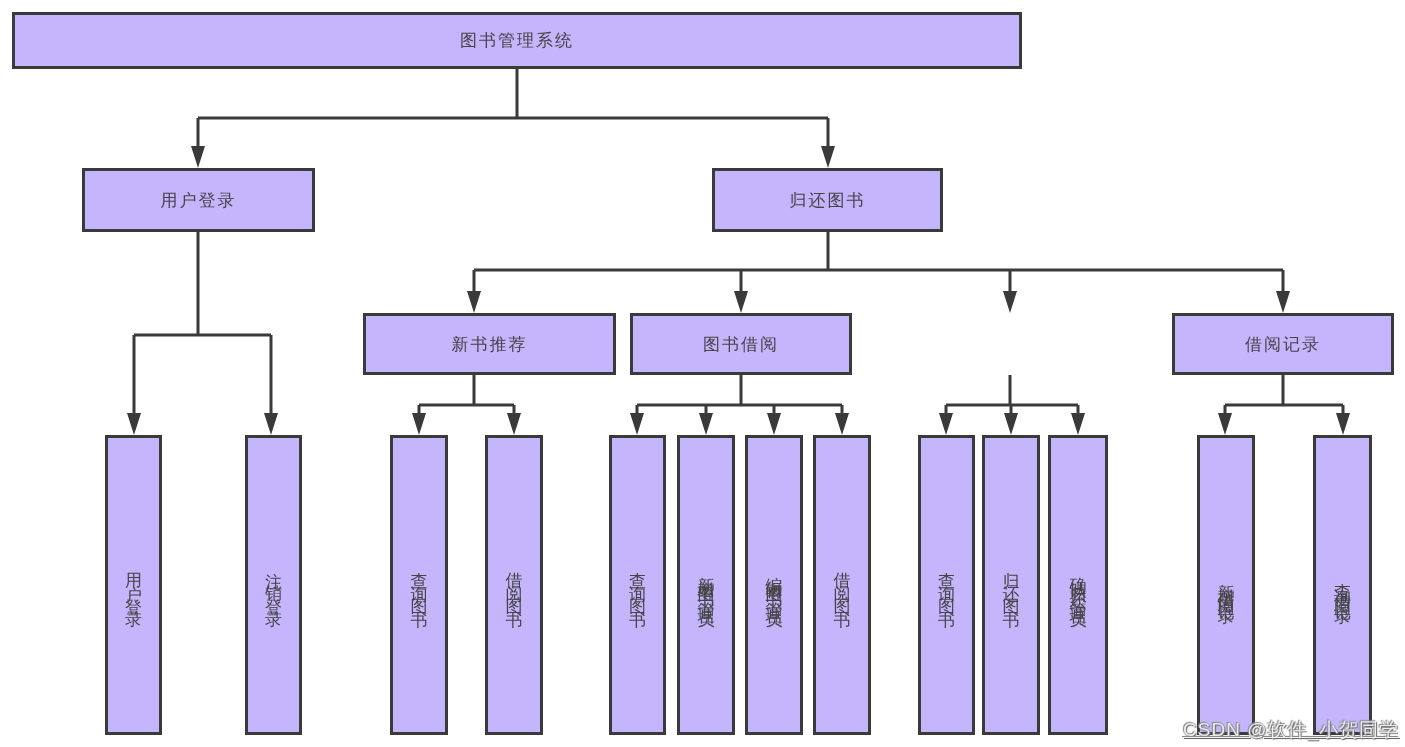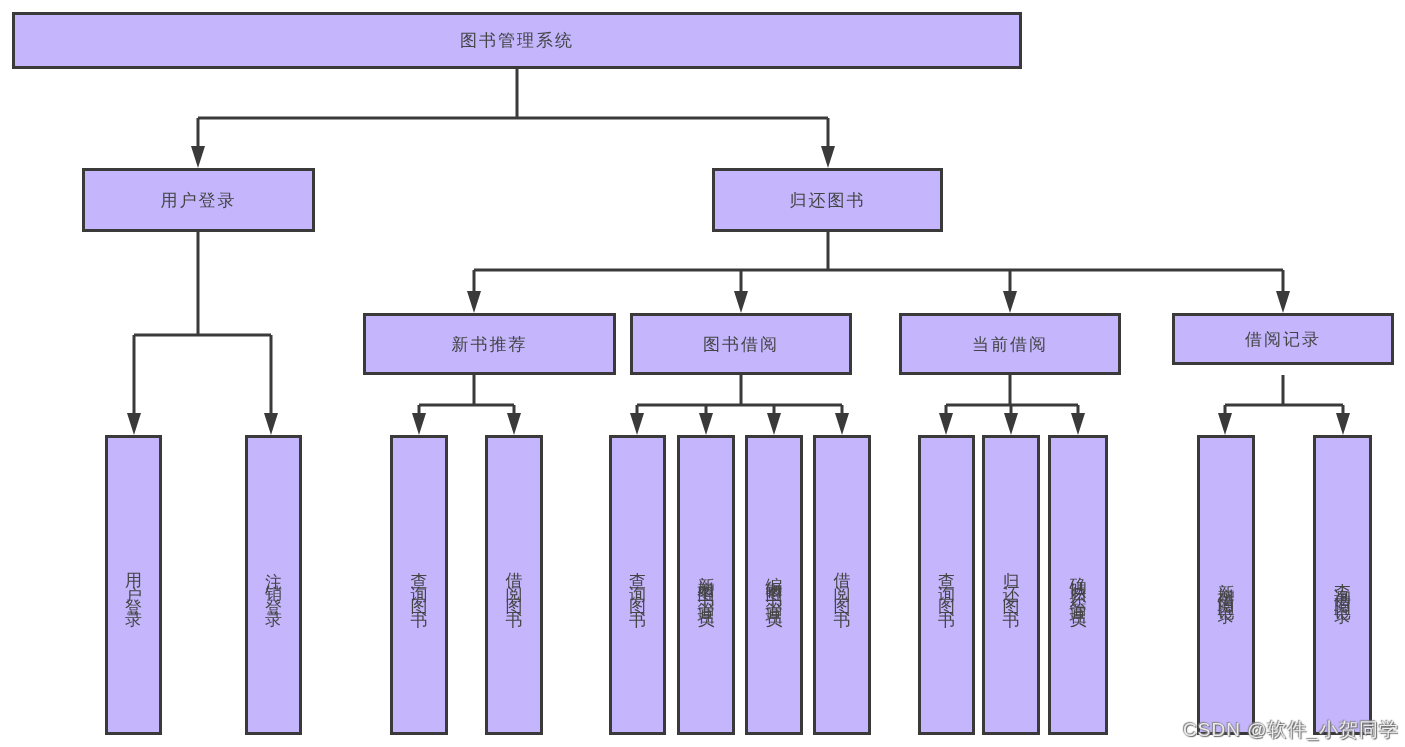--- a/index.html
+++ b/index.html
@@ -17,20 +17,21 @@
   .vbox .lbl{
     writing-mode:vertical-rl;text-orientation:mixed;white-space:normal;
     font-size:17px;letter-spacing:13px;line-height:1;
   }
   .vbox.long .lbl{letter-spacing:5px;}
   .watermark{
     position:absolute;right:6px;bottom:4px;font-size:19px;letter-spacing:1px;
     color:rgba(245,245,245,0.92);
     text-shadow:1px 1px 1px #6a6a6a, -1px -1px 1px #8a8a8a, 0 0 2px #777;
     white-space:nowrap;
+    text-decoration:underline;
   }
 </style>
 </head>
 <body>
 
 <div class="canvas">
 
   <svg class="wires" width="1405" height="747" viewBox="0 0 1405 747">
     <path fill="none" stroke="#3a3a3a" stroke-width="3" d="
       M517 69 V118 M198 118 H828 M198 118 V147 M828 118 V147
@@ -63,24 +64,21 @@
   <div class="box" style="left:712px;top:168px;width:231px;height:64px">
     <span class="lbl">归还图书</span>
   </div>
 
   <div class="box" style="left:363px;top:313px;width:253px;height:62px">
     <span class="lbl">新书推荐</span>
   </div>
   <div class="box" style="left:630px;top:313px;width:222px;height:62px">
     <span class="lbl">图书借阅</span>
   </div>
-  <div class="box" style="left:899px;top:313px;width:222px;height:62px">
-    <span class="lbl">当前借阅</span>
-  </div>
-  <div class="box" style="left:1172px;top:313px;width:222px;height:52px">
+  <div class="box" style="left:1172px;top:313px;width:222px;height:62px">
     <span class="lbl">借阅记录</span>
   </div>
 
   <div class="box vbox" style="left:105px;top:435px;width:57px;height:300px">
     <span class="lbl">用户登录</span>
   </div>
   <div class="box vbox" style="left:245px;top:435px;width:57px;height:300px">
     <span class="lbl">注销登录</span>
   </div>
 

